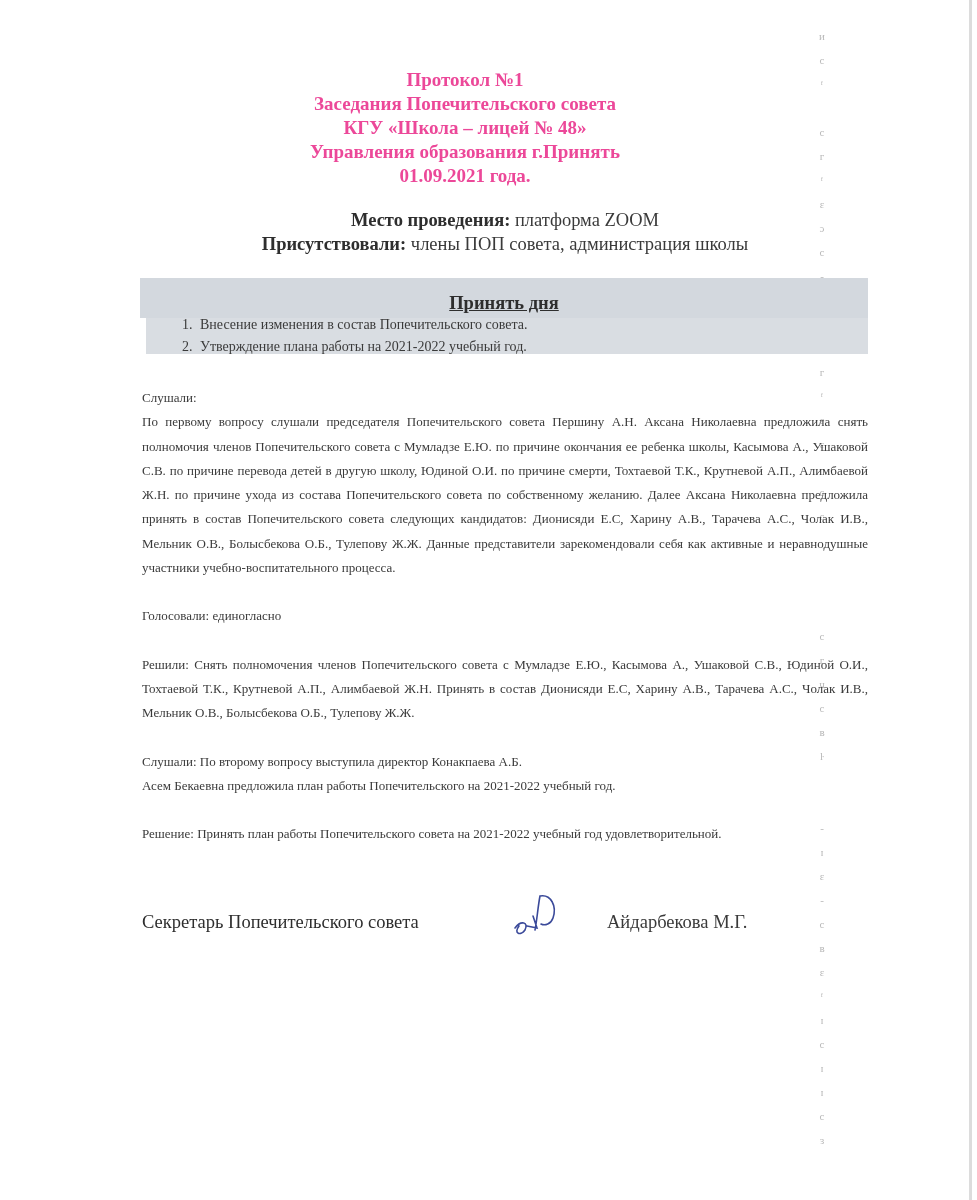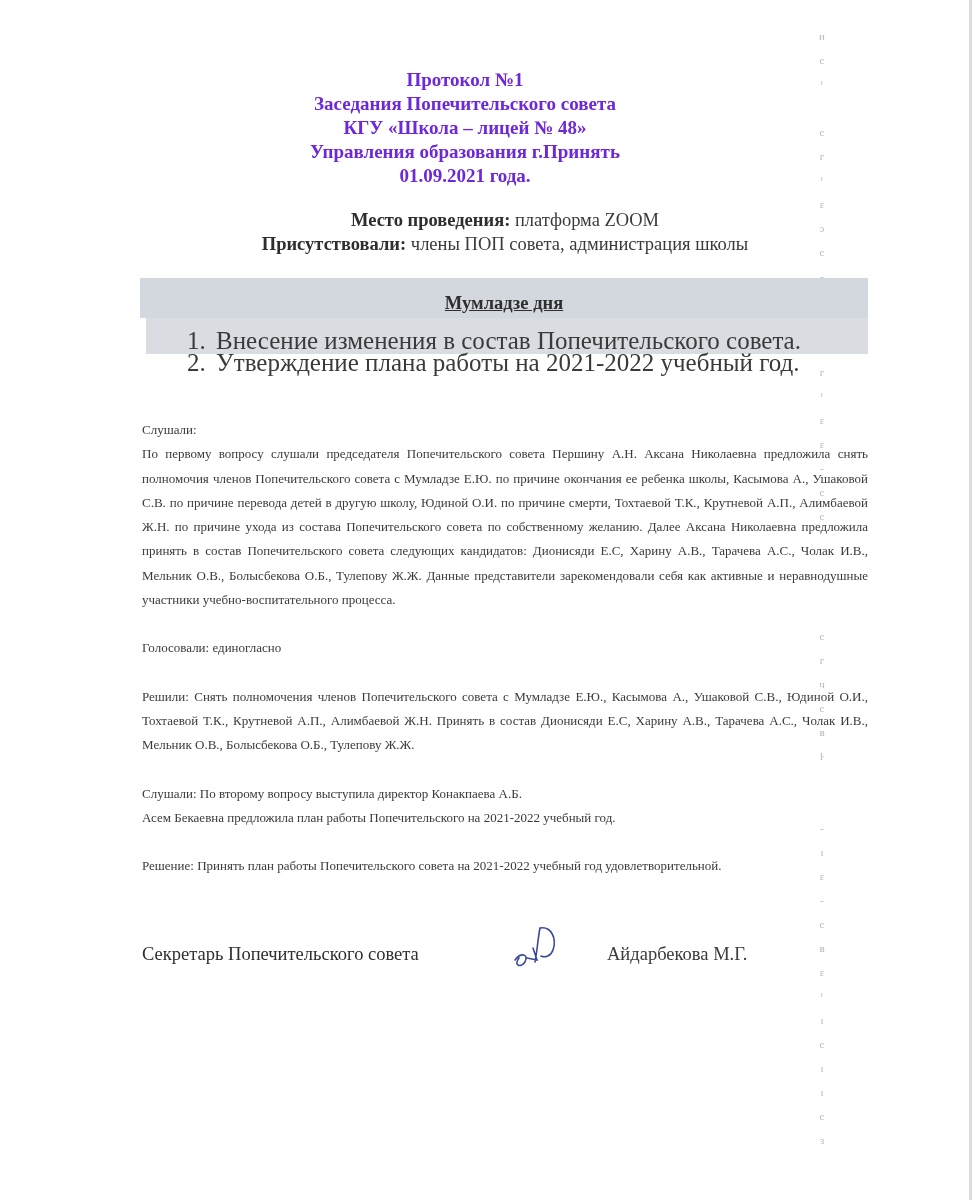--- a/index.html
+++ b/index.html
@@ -17,21 +17,21 @@
   .bleed {
     position: absolute; left: 815px; top: 0; width: 14px; height: 1200px;
     font-size: 11px; line-height: 24px; color: #b8b8b8; text-align: center;
     overflow: hidden; white-space: pre; font-family: "Liberation Serif", serif;
   }
   .page {
     position: absolute; left: 142px; top: 68px; width: 726px;
   }
   .title-block {
     text-align: center; font-weight: bold; font-size: 19px; line-height: 24px;
-    color: #6d28d9;
+    color: #ec4899;
     width: 726px; margin-left: -40px;
   }
   .meta { margin-top: 20px; font-size: 18.5px; line-height: 24px; text-align: center; }
   .meta b { color: #2e2e2e; }
   .agenda {
     margin-top: 22px; margin-left: -2px; position: relative;
     width: 728px;
   }
   .agenda .bg-top {
     position: absolute; left: 0; top: 0; width: 728px; height: 40px;
@@ -39,21 +39,21 @@
   }
   .agenda .bg-bottom {
     position: absolute; left: 6px; top: 40px; width: 722px; height: 36px;
     background: #d9dde2;
   }
   .agenda-inner { position: relative; padding-top: 14px; padding-bottom: 4px; }
   .agenda-title {
     text-align: center; font-weight: bold; text-decoration: underline;
     font-size: 18.5px; line-height: 22px; color: #2e2e2e;
   }
-  .agenda ol { margin: 16px; padding-left: 56px; font-size: 25px; line-height: 22px; }
+  .agenda ol { margin: 0; padding-left: 56px; font-size: 14px; line-height: 22px; }
   .agenda ol li { padding-left: 4px; }
   .body-text { font-size: 13px; line-height: 24.3px; text-align: justify; }
   .sec { margin-top: 24px; }
   .sec p { margin: 0; }
   .signature-row {
     margin-top: 50px; position: relative; height: 60px;
     font-size: 18.5px;
   }
   .sig-role { position: absolute; left: 0; top: 16px; font-weight: normal; color: #2e2e2e; text-align: right; }
   .sig-mark { position: absolute; left: 365px; top: -10px; width: 60px; height: 60px; }
@@ -125,21 +125,21 @@
 
   <div class="meta">
     <div><b>Место проведения:</b><span> платформа ZOOM</span></div>
     <div><b>Присутствовали:</b><span> члены ПОП совета, администрация школы</span></div>
   </div>
 
   <div class="agenda">
     <div class="bg-top"></div>
     <div class="bg-bottom"></div>
     <div class="agenda-inner">
-      <div class="agenda-title">Мумладзе дня</div>
+      <div class="agenda-title">Принять дня</div>
       <ol>
         <li>Внесение изменения в состав Попечительского совета.</li>
         <li>Утверждение плана работы на 2021-2022 учебный год.</li>
       </ol>
     </div>
   </div>
 
   <div class="body-text" style="margin-top:24px">
     <p style="margin:0">Слушали:</p>
     <p style="margin:0">По первому вопросу слушали председателя Попечительского совета Першину А.Н. Аксана Николаевна предложила снять полномочия членов Попечительского совета с Мумладзе Е.Ю. по причине окончания ее ребенка школы, Касымова А., Ушаковой С.В. по причине перевода детей в другую школу, Юдиной О.И. по причине смерти, Тохтаевой Т.К., Крутневой А.П., Алимбаевой Ж.Н. по причине ухода из состава Попечительского совета по собственному желанию. Далее Аксана Николаевна предложила принять в состав Попечительского совета следующих кандидатов: Дионисяди Е.С, Харину А.В., Тарачева А.С., Чолак И.В., Мельник О.В., Болысбекова О.Б., Тулепову Ж.Ж. Данные представители зарекомендовали себя как активные и неравнодушные участники учебно-воспитательного процесса.</p>

